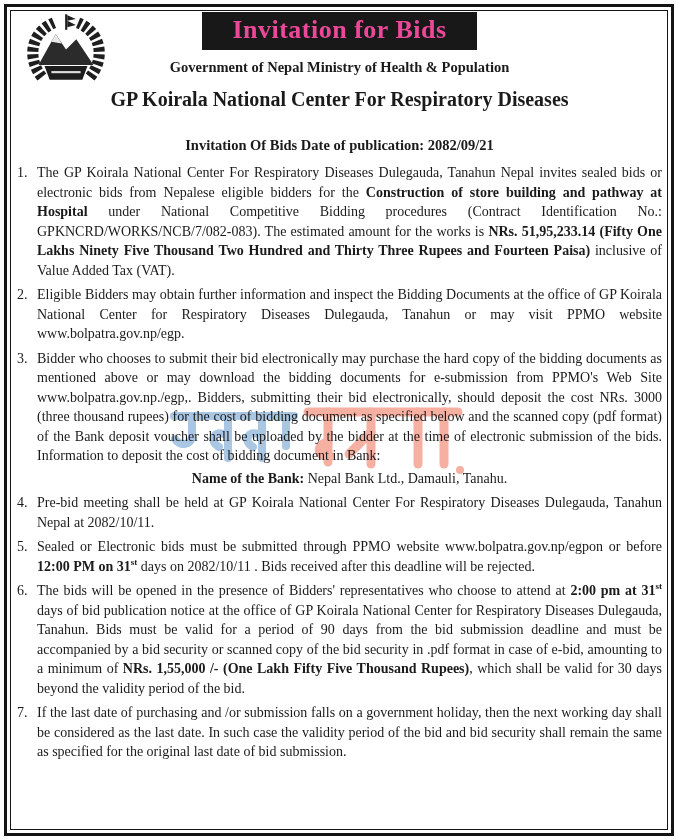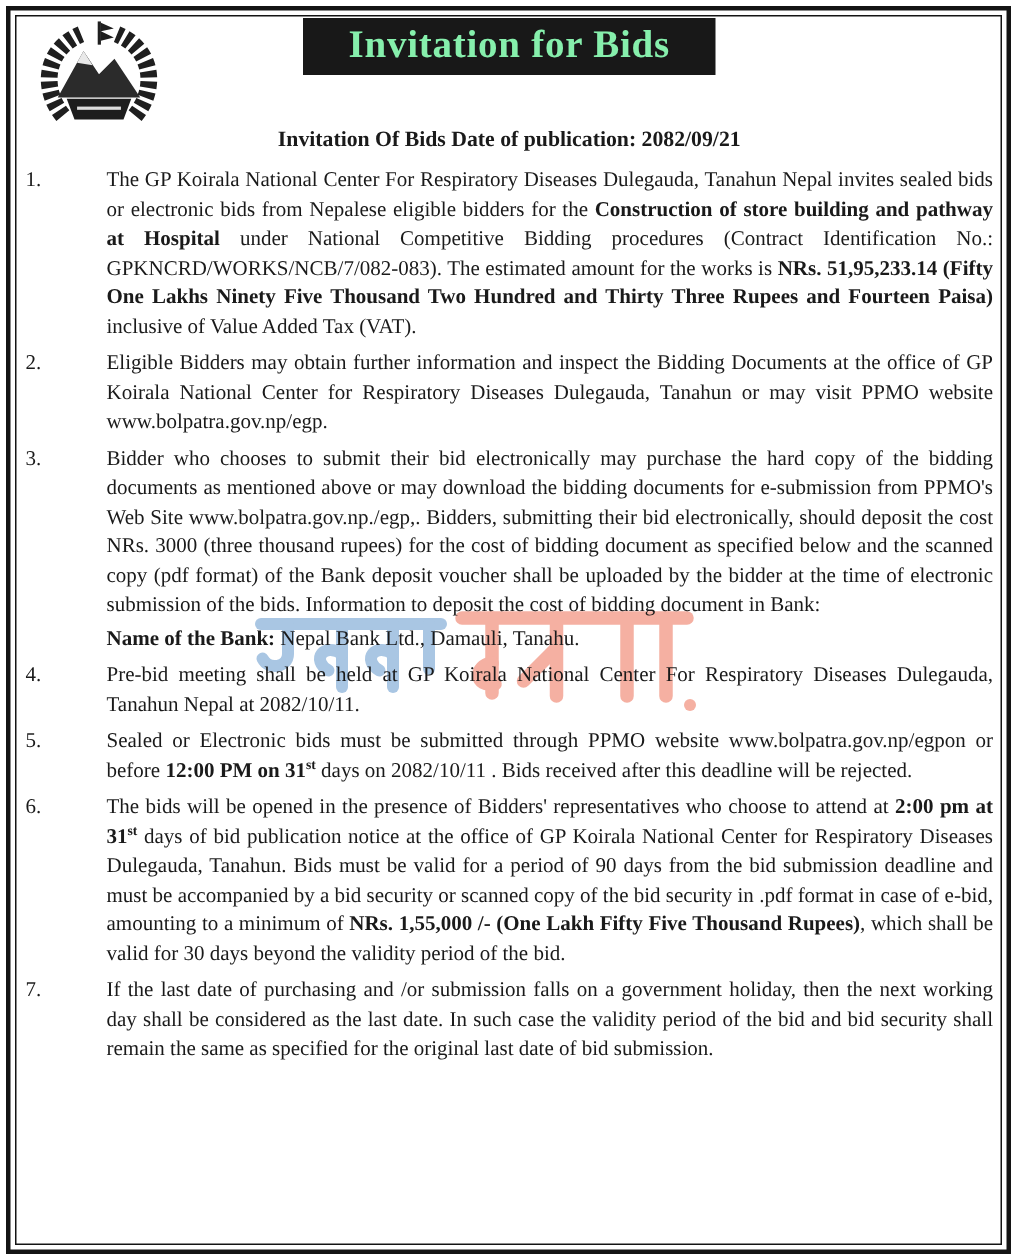--- a/index.html
+++ b/index.html
@@ -26,40 +26,40 @@
     position:absolute; left:17px; top:11px; right:16px; bottom:12px;
     z-index:1; overflow:hidden;
   }
 
   header { position:relative; text-align:center; padding-top:1px; }
   .logo {
     position:absolute; left:6px; top:2px; width:86px; height:80px;
   }
   .banner {
     display:inline-block;
-    background:#181818; color:#86efac;
+    background:#181818; color:#ec4899;
     font-weight:bold; font-size:26px;
     padding:3px 30px 5px 30px;
     letter-spacing:0.5px;
     margin-bottom:9px;
   }
   .govt-line   { font-weight:bold; font-size:14.5px; margin-bottom:12px; }
   .org-name    { font-weight:bold; font-size:20px;   margin-bottom:9px; }
   .location    { font-weight:bold; font-size:15.5px; margin-bottom:9px; }
   .publication { font-weight:bold; font-size:14.5px; margin-bottom:9px;margin-top:26px; }
 
   .list { margin-top:2px; }
   .item { display:flex; margin-bottom:5px; font-size:14px; line-height:19.5px; }
   .num  { flex:none; width:20px; }
-  .txt  { flex:1; text-align:justify;margin-left:34px; }
+  .txt  { flex:1; text-align:justify; }
   .b    { font-weight:bold; }
   sup   { font-size:0.65em; line-height:0; }
 
   .bank { margin-top:3px; text-align:left; }
-  .bank-line { line-height:19.5px; }
+  .bank-line { line-height:19.5px;text-align:center; }
 </style>
 </head>
 <body>
 
 <div class="page">
   <div class="border-outer"></div>
   <div class="border-inner"></div>
 
   <div class="watermark">
     <svg width="300" height="80" viewBox="0 0 300 80">
@@ -97,20 +97,22 @@
           <rect x="49" y="1" width="2.5" height="18" fill="#1f1f1f"></rect>
           <path d="M51.5,2 l10,4.5 -10,2 10,5 -10,2.5 z" fill="#1f1f1f"></path>
           <path d="M18,60 L38,24 L50,42 L62,30 L82,60 Z" fill="#2b2b2b"></path>
           <path d="M38,24 L45,35 L33,33 Z" fill="#e9e9e9"></path>
           <path d="M25,61 h50 l-6,16 h-38 z" fill="#1d1d1d"></path>
           <rect x="33" y="67" width="34" height="2.5" fill="#dcdcdc"></rect>
         </svg>
       </div>
 
       <div class="banner">Invitation for Bids</div>
+      <div class="govt-line">Government of Nepal Ministry of Health &amp; Population</div>
+      <div class="org-name">GP Koirala National Center For Respiratory Diseases</div>
       <div class="publication">Invitation Of Bids Date of publication: 2082/09/21</div>
     </header>
 
     <div class="list">
         <div class="item">
           <span class="num">1.</span>
           <div class="txt"><span>The GP Koirala National Center For Respiratory Diseases Dulegauda, Tanahun Nepal invites sealed bids or electronic bids from Nepalese eligible bidders for the </span><span class="b">Construction of store building and pathway at Hospital</span><span> under National Competitive Bidding procedures (Contract Identification No.: GPKNCRD/WORKS/NCB/7/082-083). The estimated amount for the works is </span><span class="b">NRs. 51,95,233.14 (Fifty One Lakhs Ninety Five Thousand Two Hundred and Thirty Three Rupees and Fourteen Paisa)</span><span> inclusive of Value Added Tax (VAT).</span></div>
         </div>
         <div class="item">
           <span class="num">2.</span>

